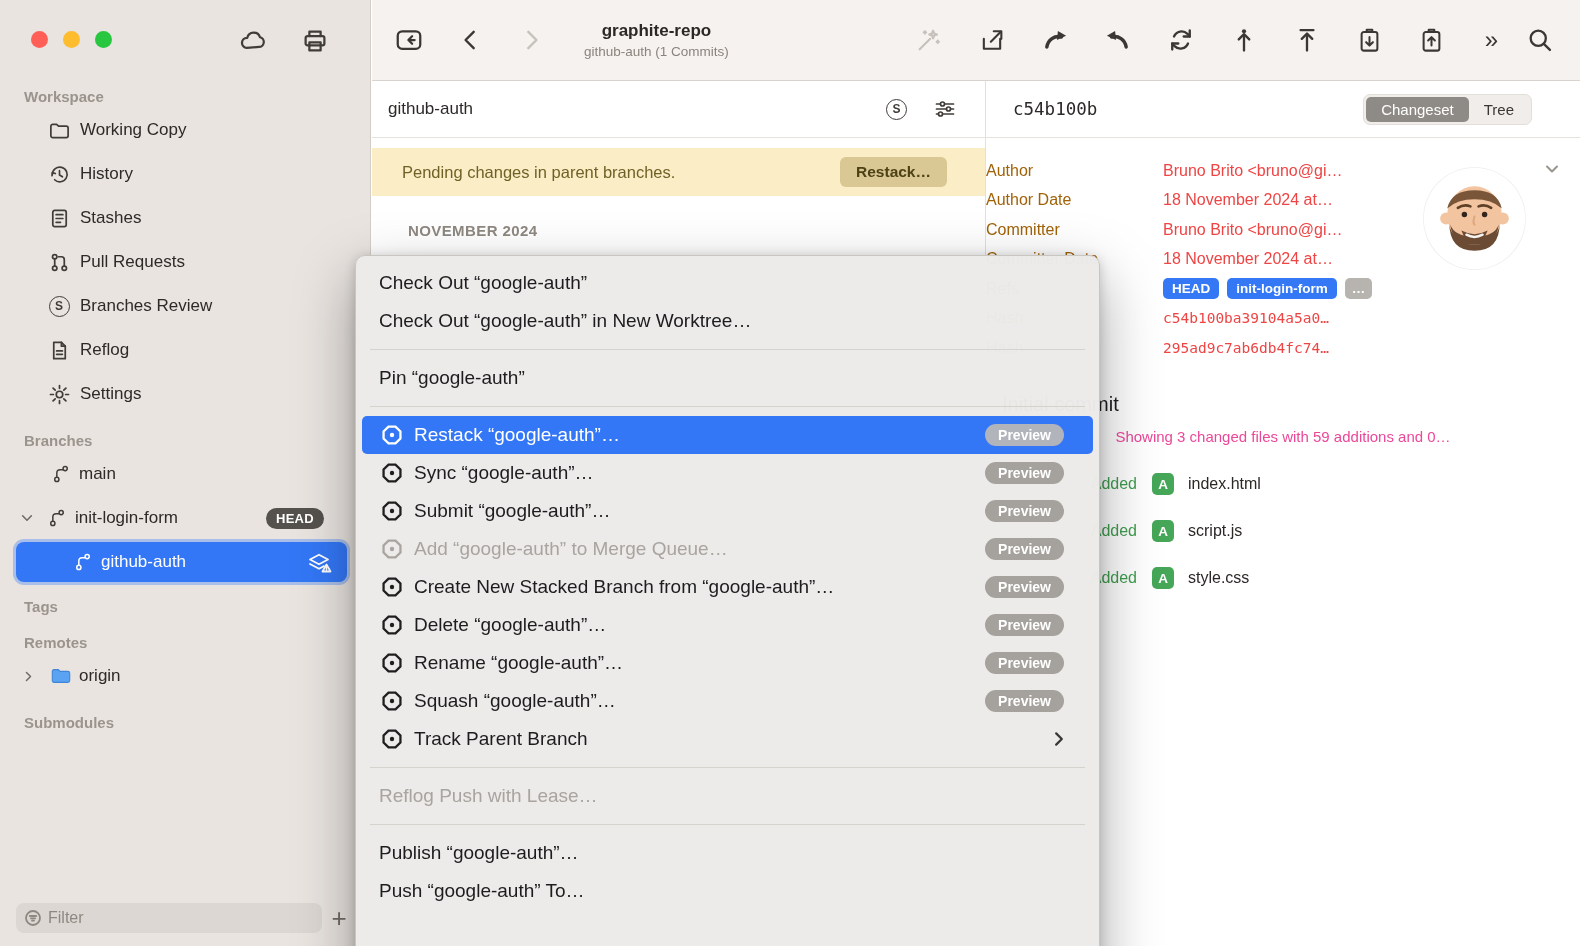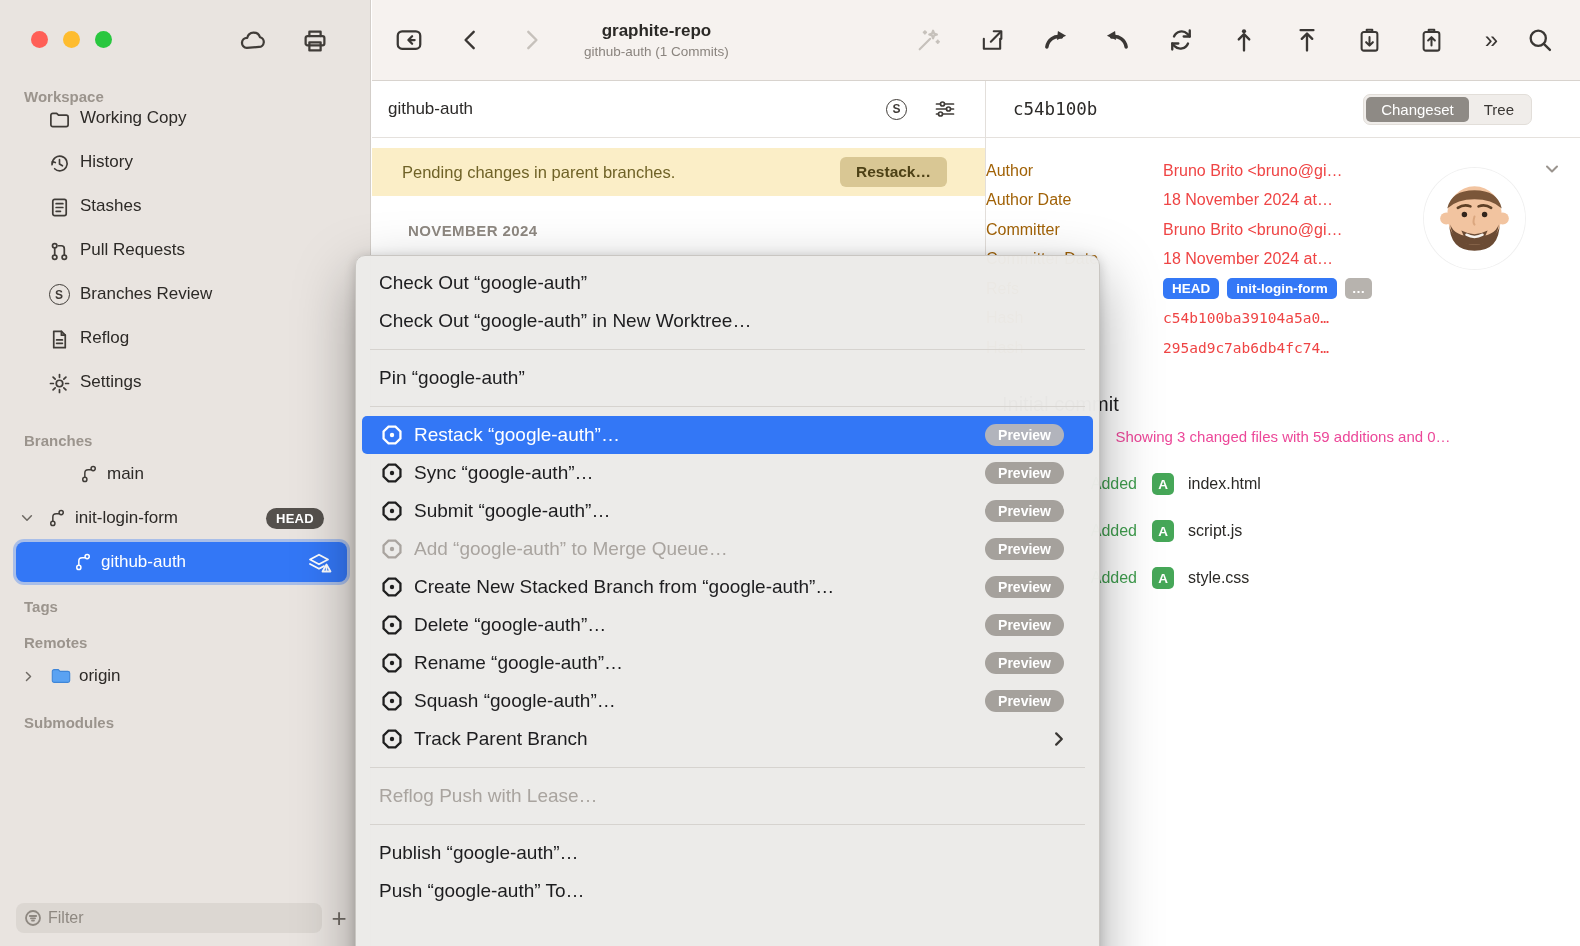--- a/index.html
+++ b/index.html
@@ -21,21 +21,21 @@
   .tl.red{background:#ff5f57;} .tl.yellow{background:#febc2f;} .tl.green{background:#29c73f;}
   .side-top-icon { position:absolute; top:26px; color:#403c38; }
   .side-top-icon.cloud{ left:238px; } .side-top-icon.printer{ left:300px; }
 
   .side-scroll { position:absolute; top:72px; left:0; right:0; bottom:60px; overflow:hidden; }
   .section-header {
     font-size:15px; font-weight:700; color:#9b948d; padding-left:24px;
     height:22px; line-height:22px; margin-top:14px;
   }
   .side-item {
-    height:44px; display:flex; align-items:flex-start; font-size:17px; color:#2d2a27;
+    height:44px; display:flex; align-items:center; font-size:17px; color:#2d2a27;
     padding-left:46px; cursor:default;
   }
   .side-item .icon { width:26px; display:flex; justify-content:center; margin-right:8px; color:#403c38; }
   .circleS { width:21px; height:21px; border:1.8px solid #403c38; border-radius:50%;
     display:flex; align-items:center; justify-content:center; font-size:12px; font-weight:700; color:#403c38; }
   .circleS::before{ content:"S"; }
 
   .branch-row { height:44px; display:flex; align-items:center; font-size:17px; color:#2d2a27; }
   .branch-row .bicon { width:22px; display:flex; justify-content:center; margin-right:7px; color:#403c38; }
   .disclosure { width:14px; margin-right:12px; color:#6f6a64; display:flex; }
@@ -46,21 +46,21 @@
   .warn-icon { margin-left:auto; color:#3a3734; display:flex; }
   .row-selected {
     margin:2px 23px 2px 16px; height:40px; border-radius:8px; background:#3377f6;
     color:#fff; padding-left:56px;
     box-shadow:0 0 0 3px rgba(52,119,246,.35);
   }
   .row-selected .bicon, .row-selected .warn-icon { color:#fff; }
   .row-selected .warn-icon { margin-right:14px; }
   .row-google { padding-left:96px; }
   .row-google .warn-icon { margin-right:46px; }
-  .row-main { padding-left:78px; }
+  .row-main { padding-left:50px; }
   .row-init { padding-left:20px; }
   .row-origin { padding-left:22px; }
   .row-origin .disclosure{ margin-right:14px; }
   .folder-blue { color:#4f9cf0; }
 
   .filter-bar { position:absolute; left:16px; right:14px; bottom:13px; display:flex; align-items:center; }
   .filter-wrap { position:relative; flex:1; }
   .filter-wrap input {
     width:100%; height:30px; border:none; border-radius:8px; background:#dcd7d2;
     padding-left:32px; font-size:16px; color:#3a3734; font-family:"Liberation Sans",sans-serif; outline:none;

